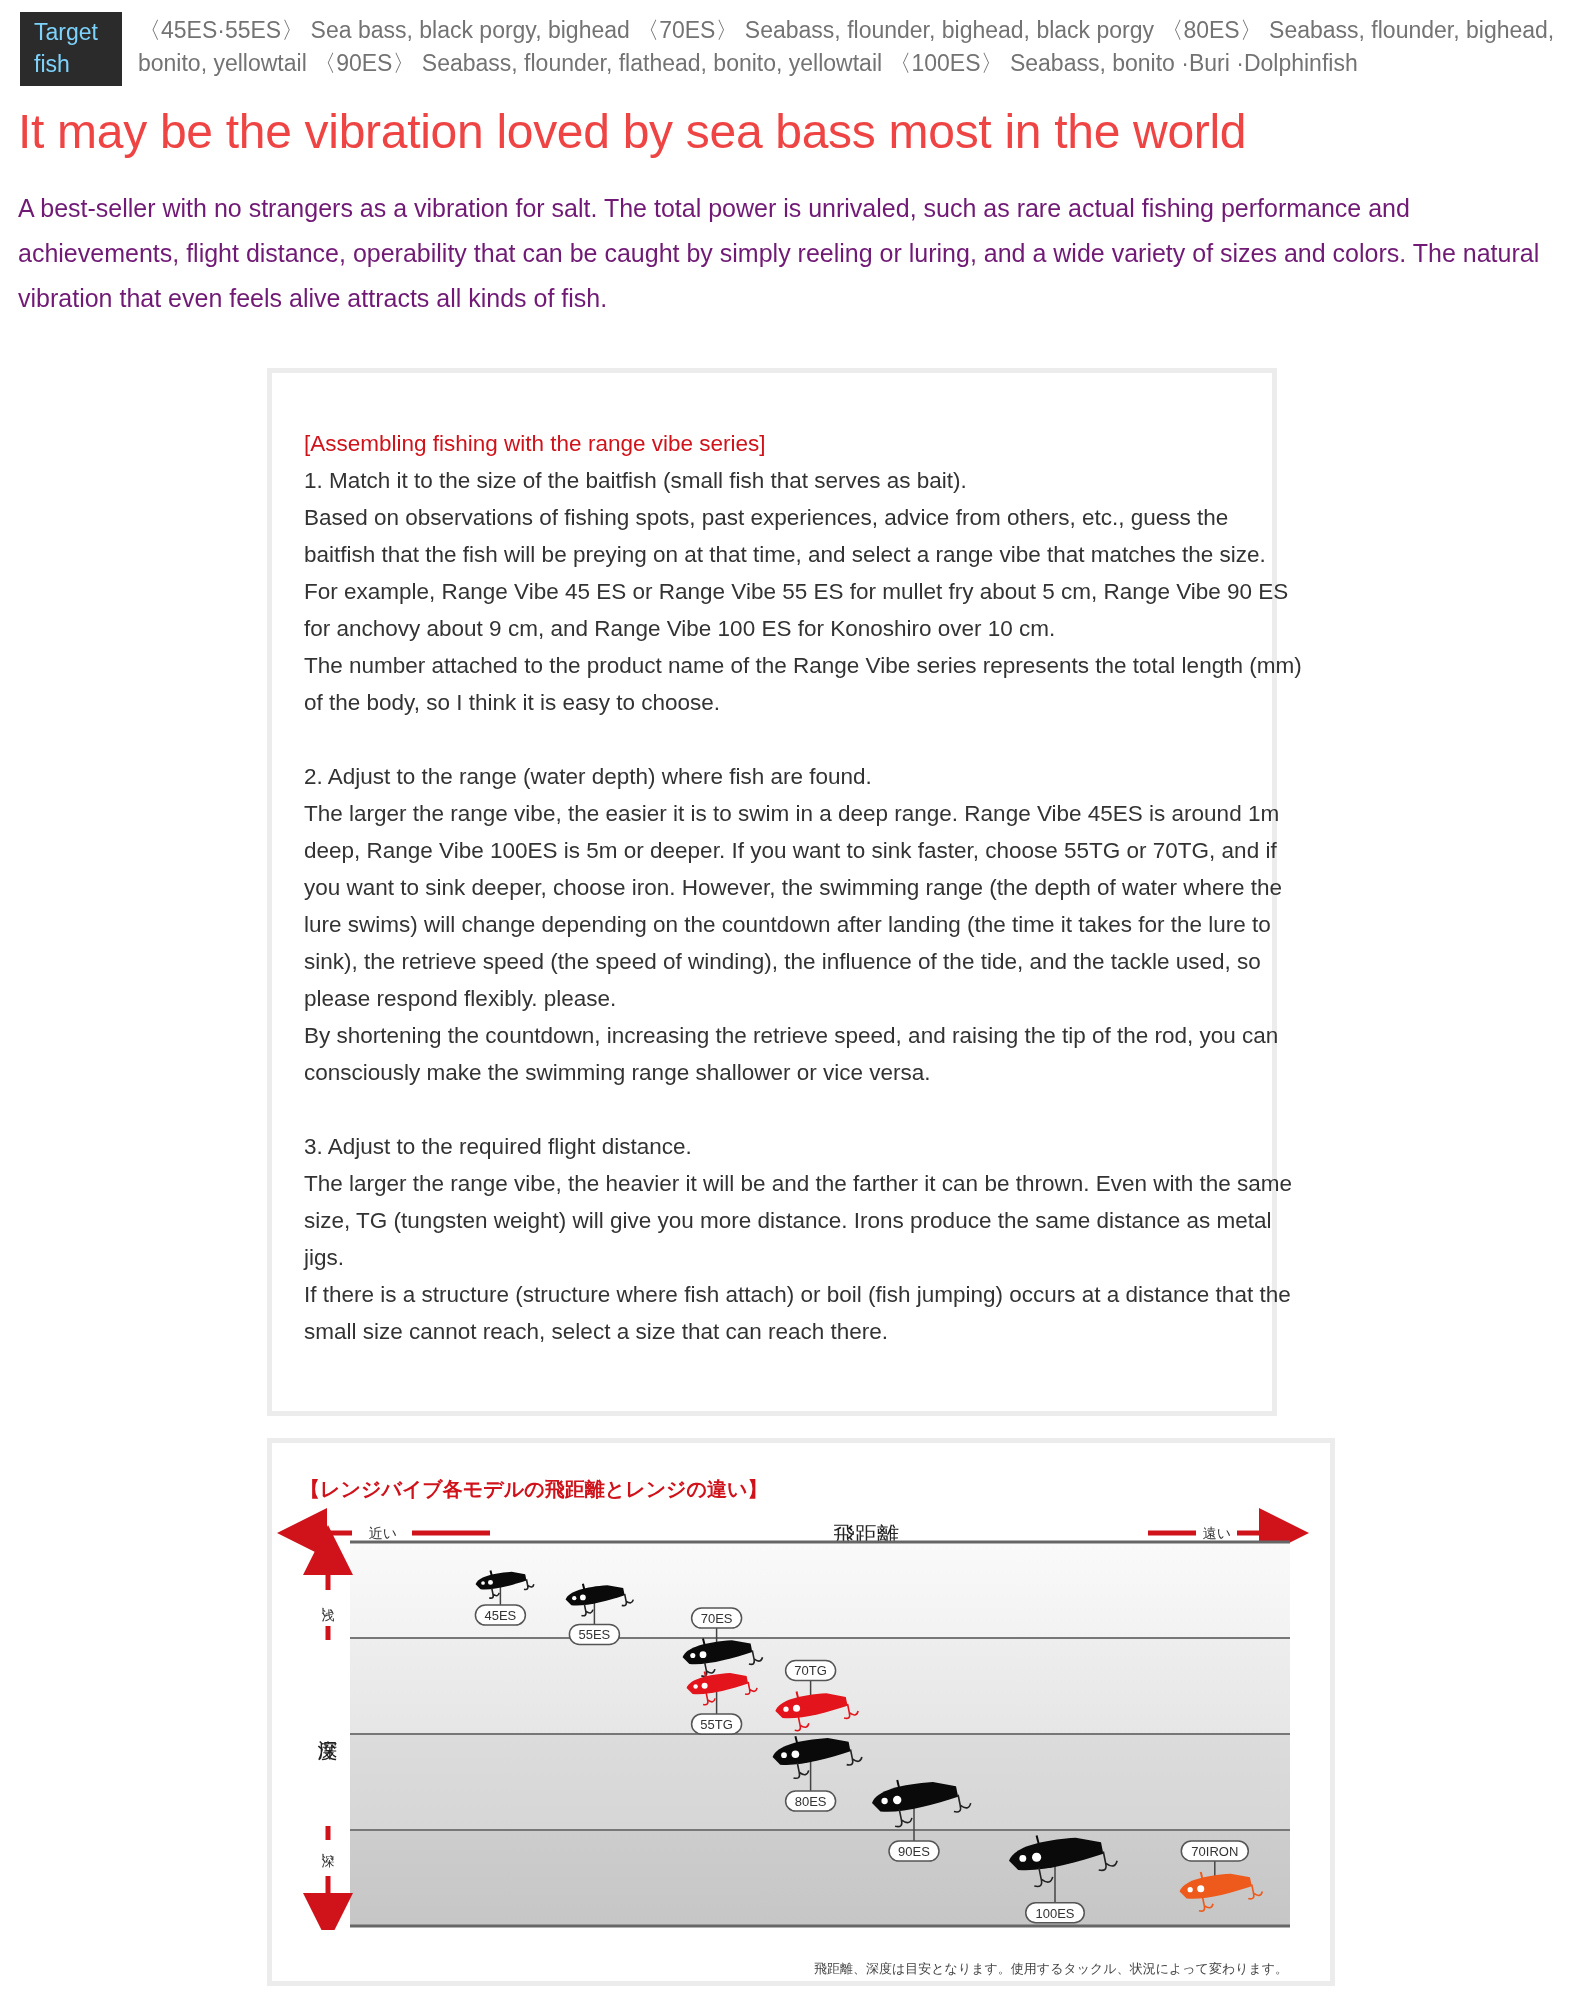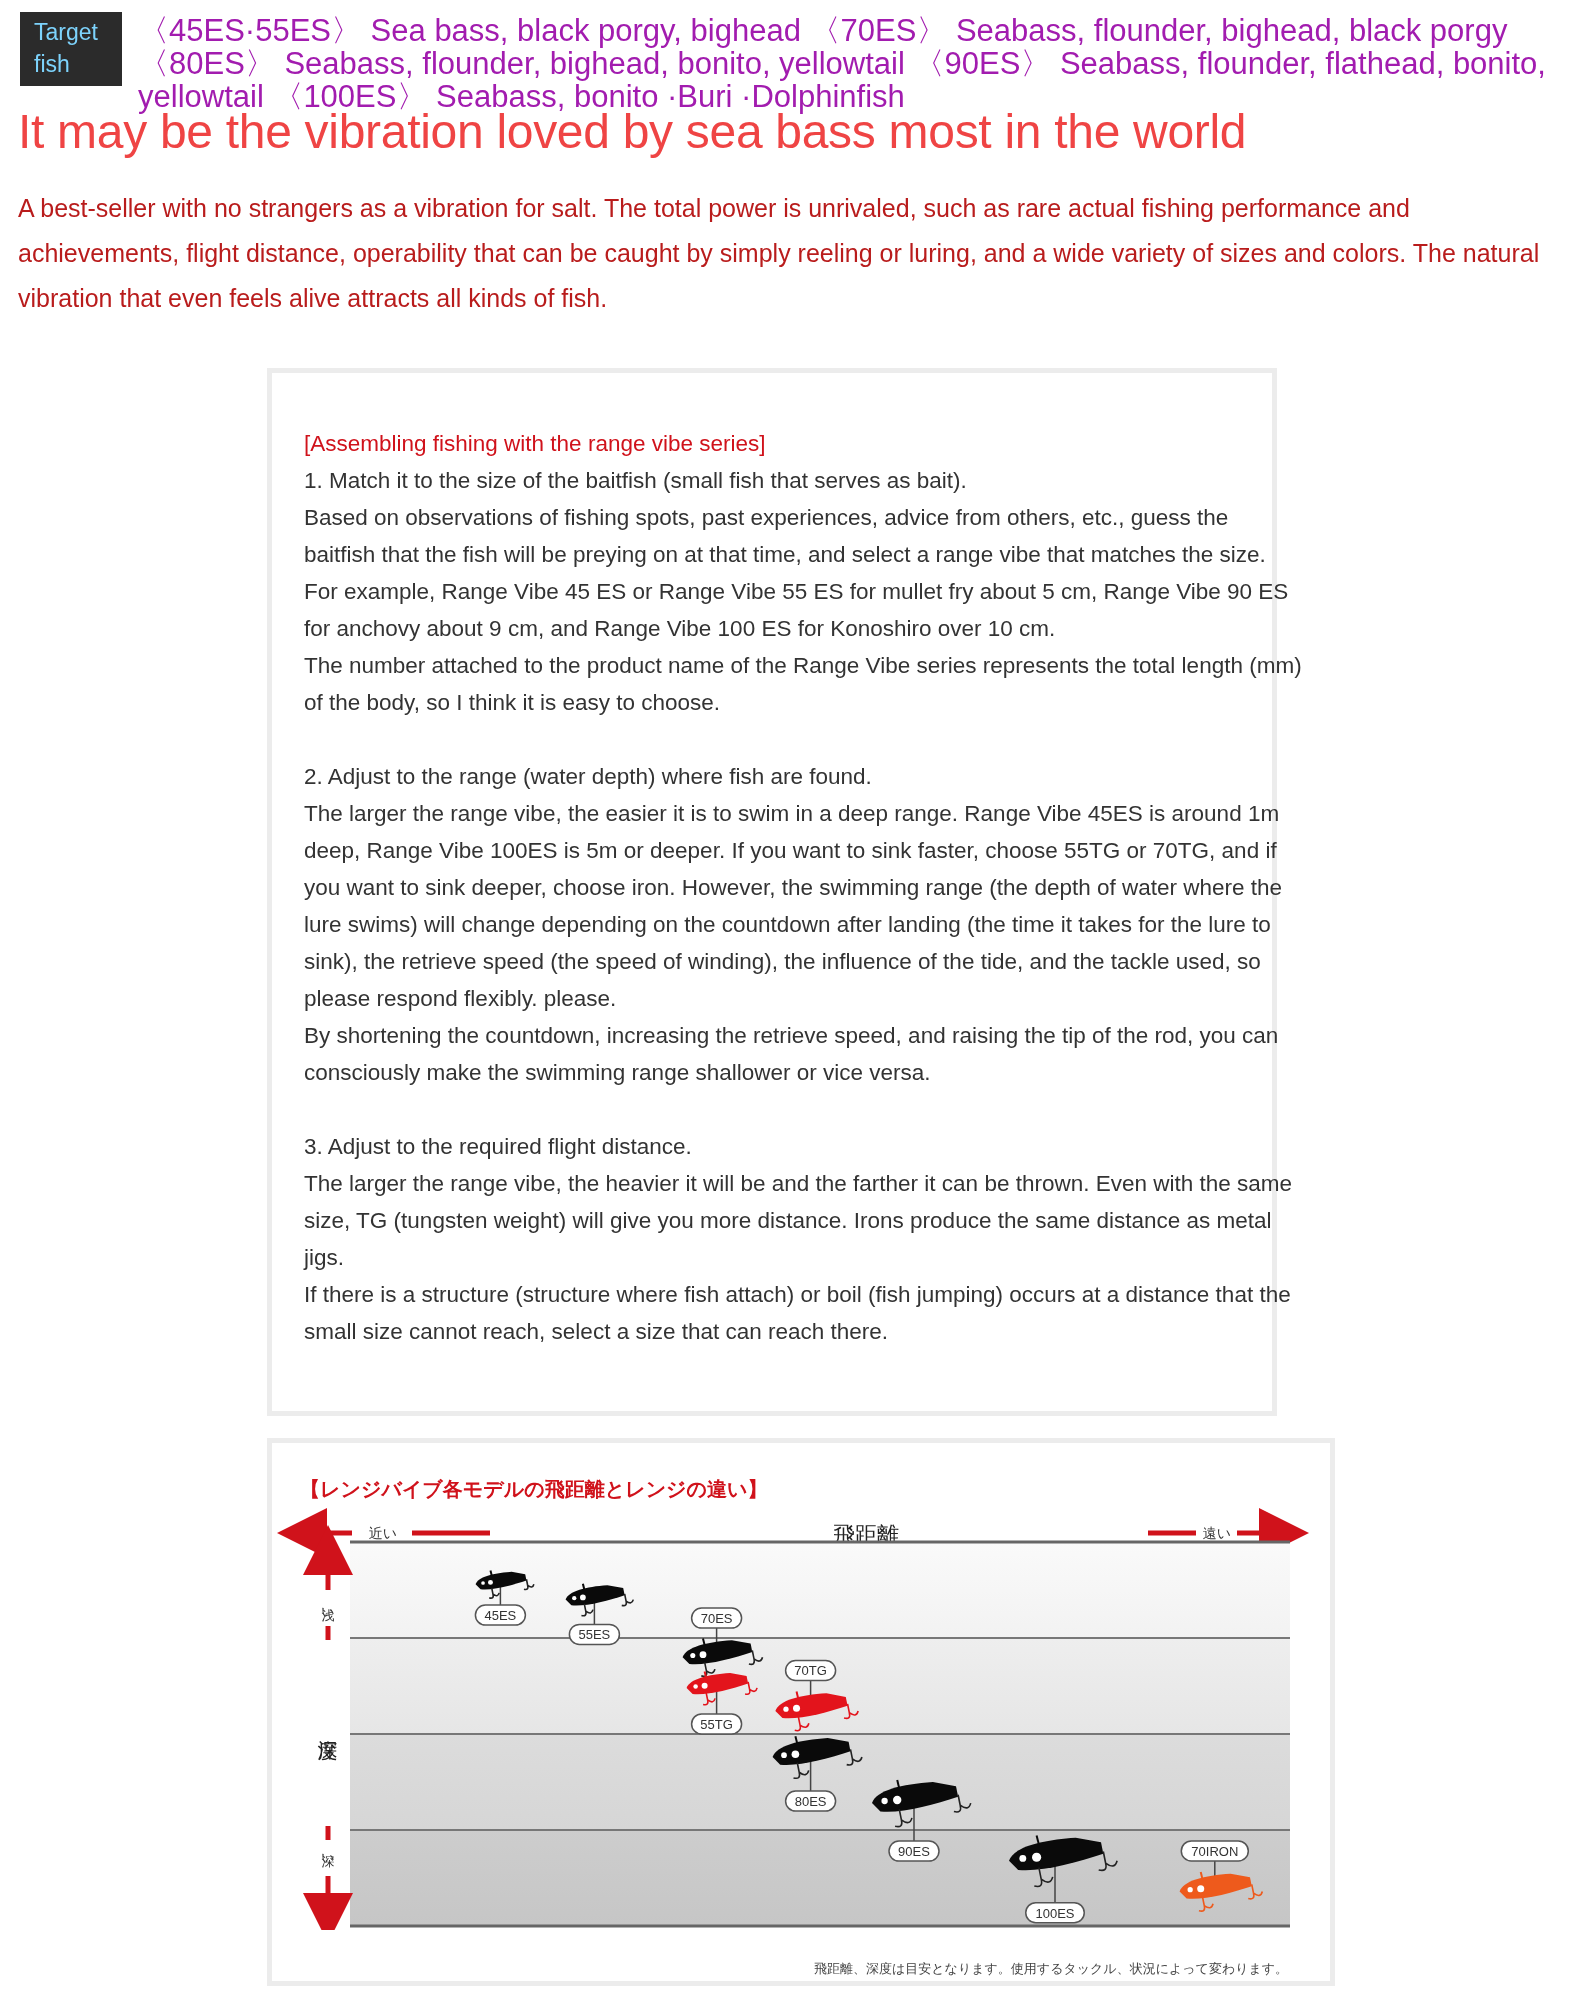--- a/index.html
+++ b/index.html
@@ -5,27 +5,27 @@
   html, body { margin:0; padding:0; background:#ffffff; }
   body { width:1572px; height:2000px; position:relative; overflow:hidden;
          font-family:"Liberation Sans", sans-serif; color:#333333; }
 
   
   .target { position:absolute; left:20px; top:12px; width:1540px; }
   .target-badge { position:absolute; left:0; top:0; width:102px; height:74px;
     background:#2b2b2b; color:#7dd3fc; font-size:23px; line-height:32px;
     padding:4px 0 0 14px; box-sizing:border-box; }
   .target-text { position:absolute; left:118px; top:2px; width:1420px;
-    font-size:31px; line-height:33px; color:#a21caf; }
+    font-size:23px; line-height:33px; color:#737373; }
 
   .headline { position:absolute; left:18px; top:104px; margin:0;
     font-size:48px; font-weight:normal; color:#ef4444; letter-spacing:-0.3px; white-space:nowrap; }
 
   .lead { position:absolute; left:18px; top:186px; width:1540px;
-    font-size:25px; line-height:45px; color:#b91c1c; margin:0; }
+    font-size:25px; line-height:45px; color:#701a75; margin:0; }
 
   
   .box { position:absolute; left:267px; top:368px; width:1010px; height:1048px;
     border:5px solid #ececec; box-sizing:border-box; background:#fff; }
   .box-inner { position:absolute; left:32px; top:52px; width:1000px;
     font-size:22.5px; line-height:37px; color:#333; }
   .box-inner .heading { color:#d0121b; }
   .box-inner p { margin:0; }
   .box-inner .gap { height:37px; }
 

